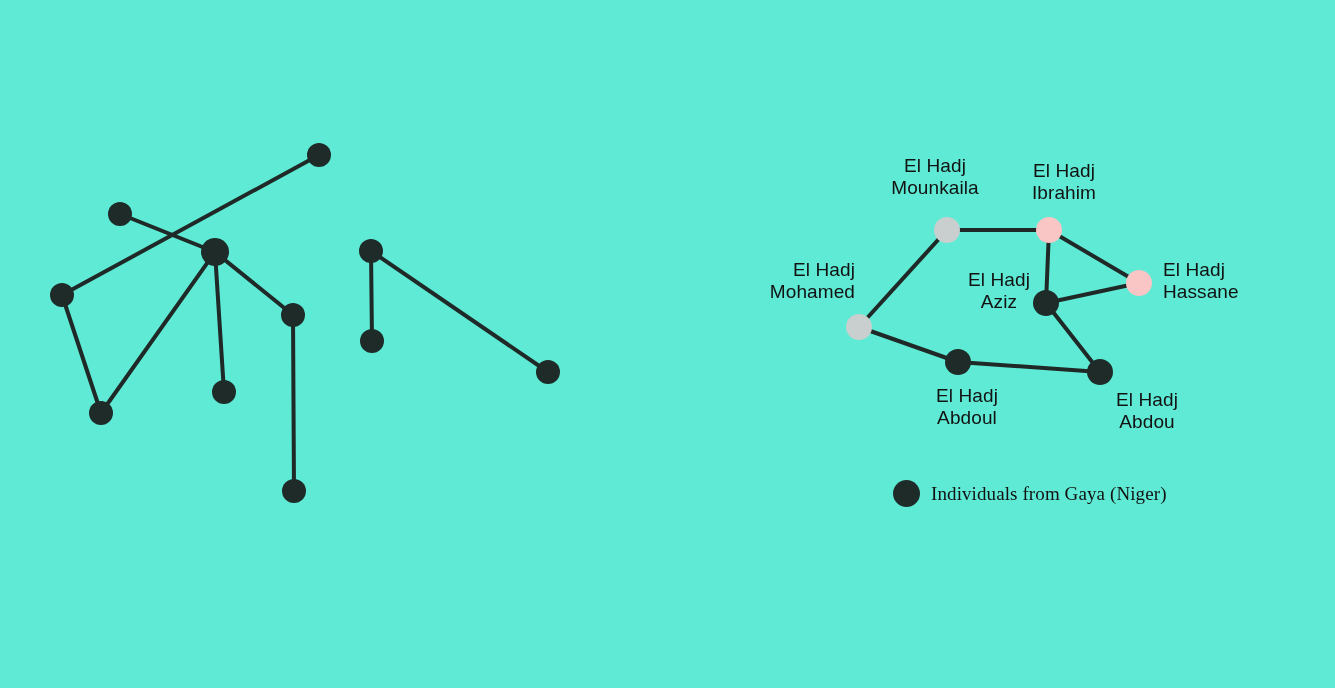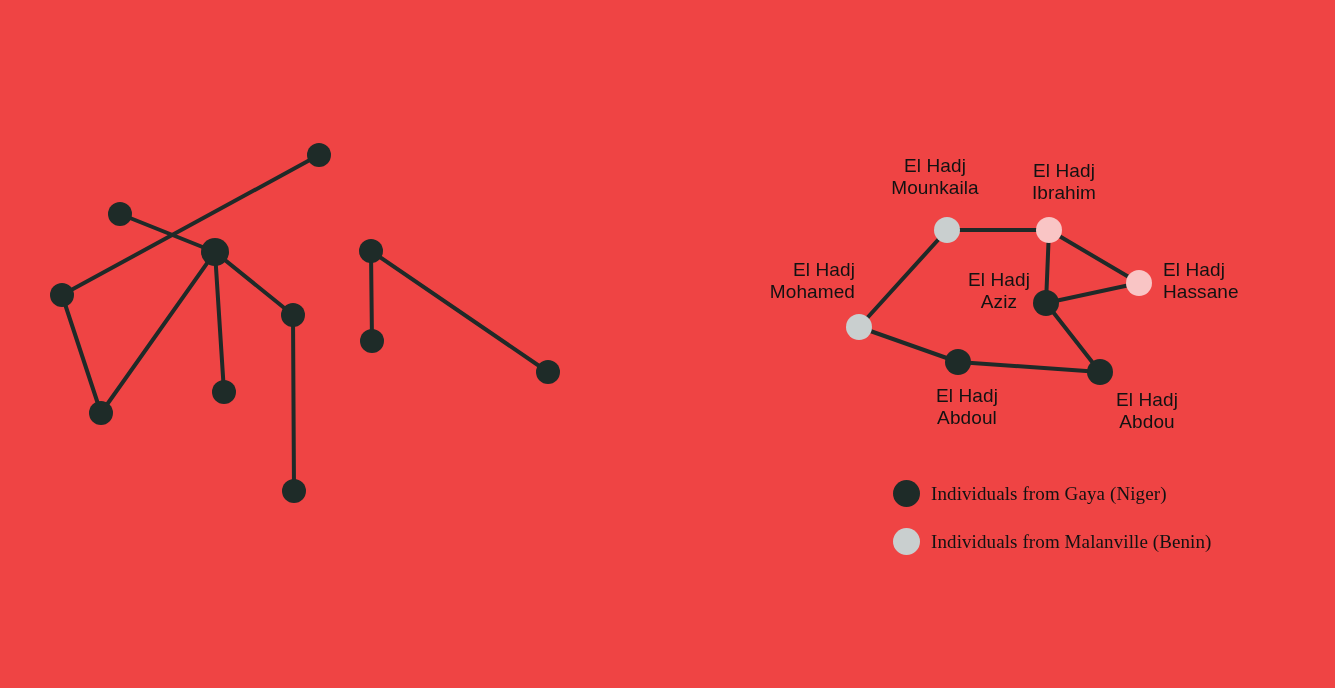--- a/index.html
+++ b/index.html
@@ -13,21 +13,21 @@
     height: 688px;
     overflow: hidden;
     font-family: "Liberation Sans", sans-serif;
     color: #111111;
     -webkit-font-smoothing: antialiased;
   }
   #figure {
     position: relative;
     width: 1335px;
     height: 688px;
-    background: #ef4444;
+    background: #5eead4;
   }
   #graph-svg {
     position: absolute;
     left: 0;
     top: 0;
     width: 1335px;
     height: 688px;
     display: block;
   }
   .node-label {
@@ -135,19 +135,15 @@
 Abdoul</div>
       <div class="node-label label-center" style="left: 1147px; top: 389px;">El Hadj
 Abdou</div>
     </div>
 
   <div id="legend">
       <div class="legend-row">
         <span class="legend-swatch" style="background: rgb(30, 43, 40);"></span>
         <span class="legend-text">Individuals from Gaya (Niger)</span>
       </div>
-      <div class="legend-row">
-        <span class="legend-swatch" style="background: rgb(201, 207, 207);"></span>
-        <span class="legend-text">Individuals from Malanville (Benin)</span>
-      </div>
     </div>
 
 </div>
 
 </body></html>

